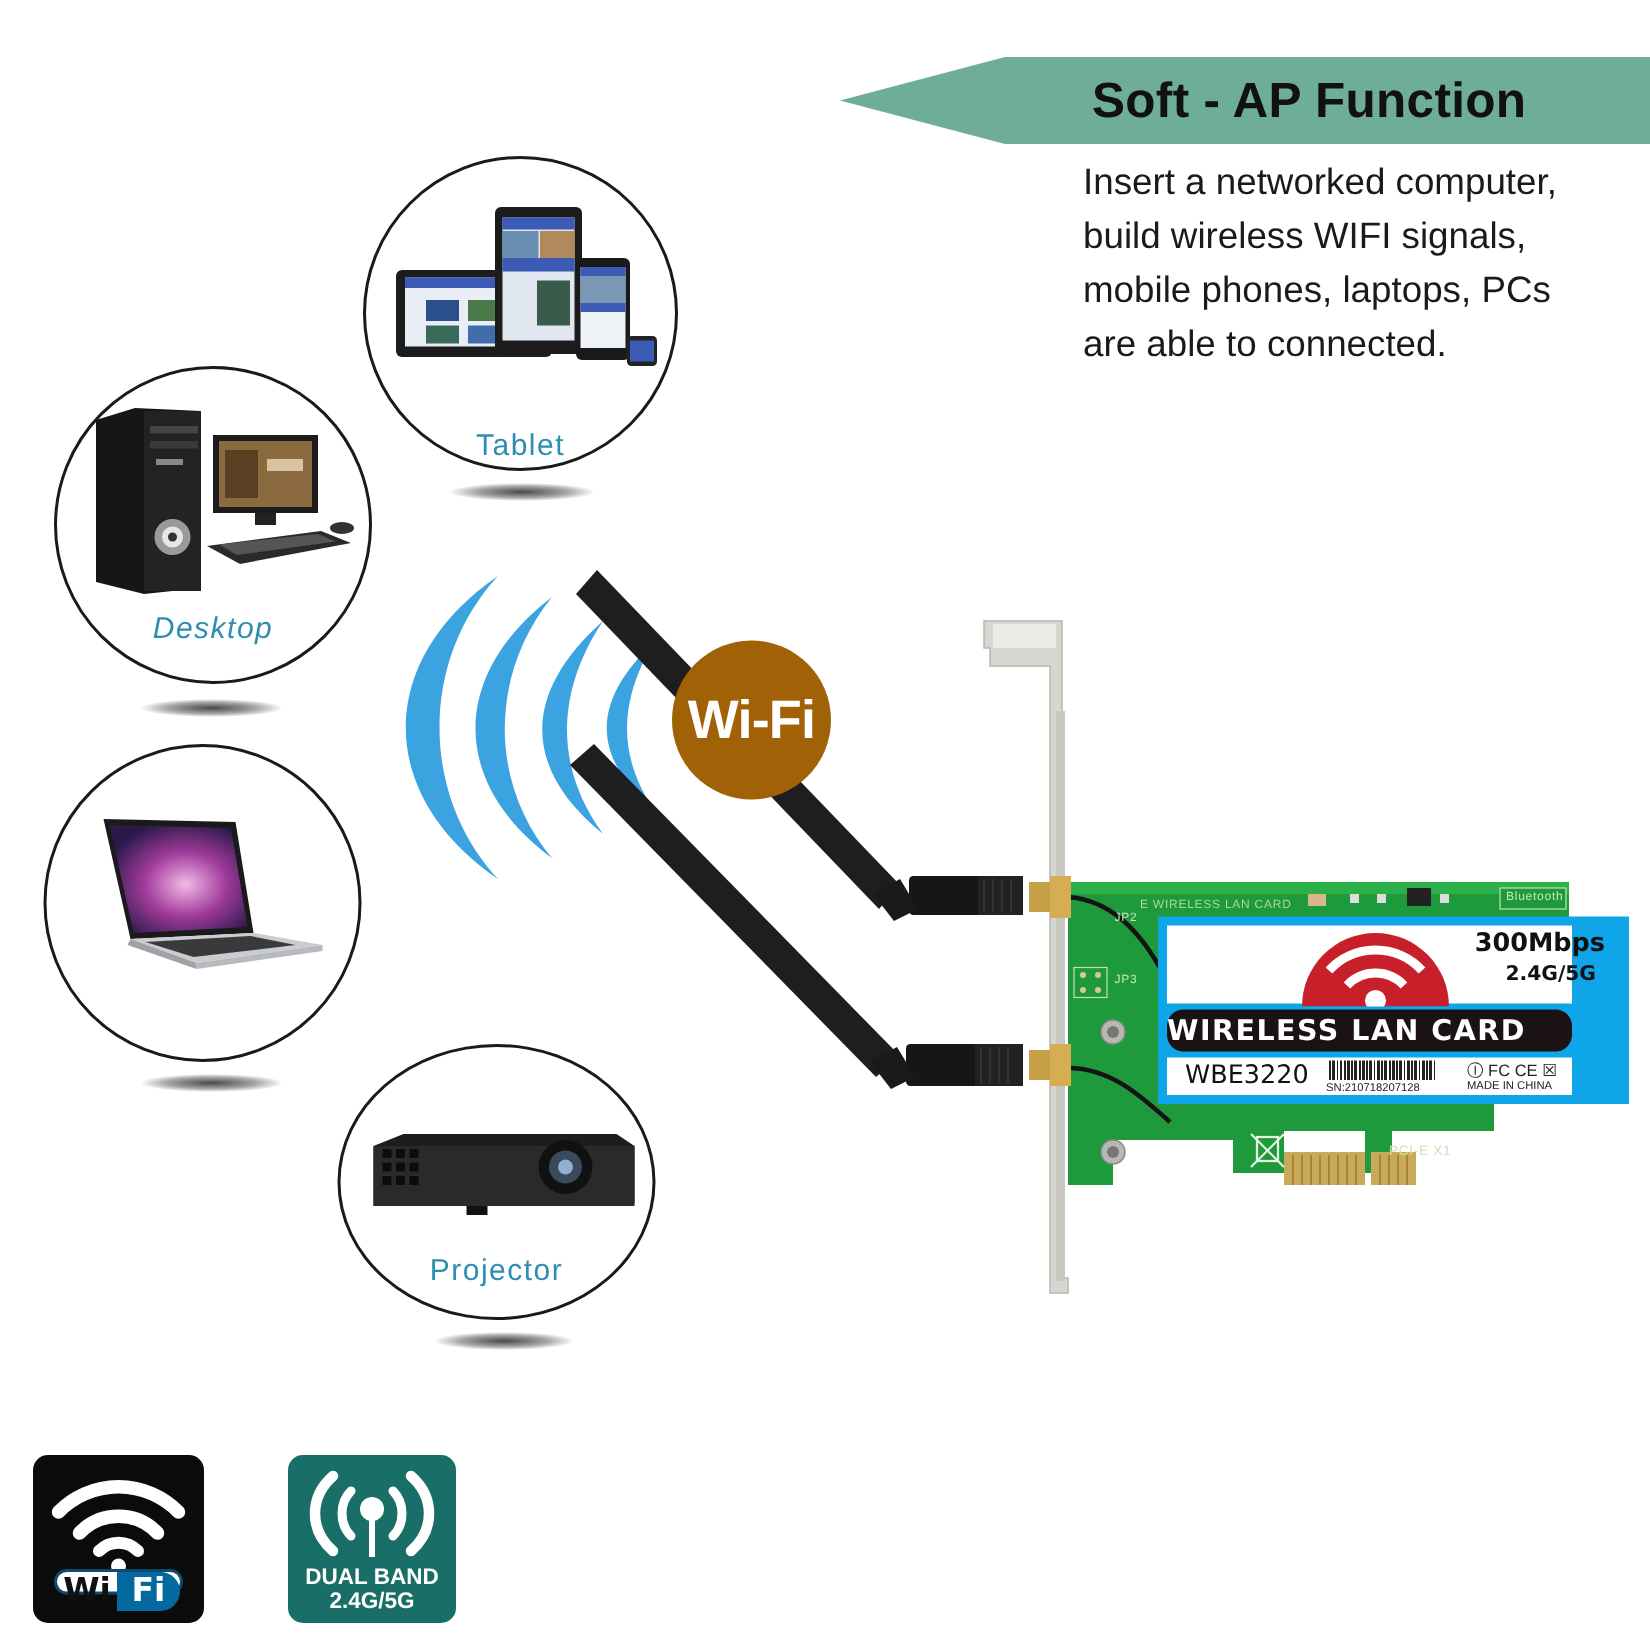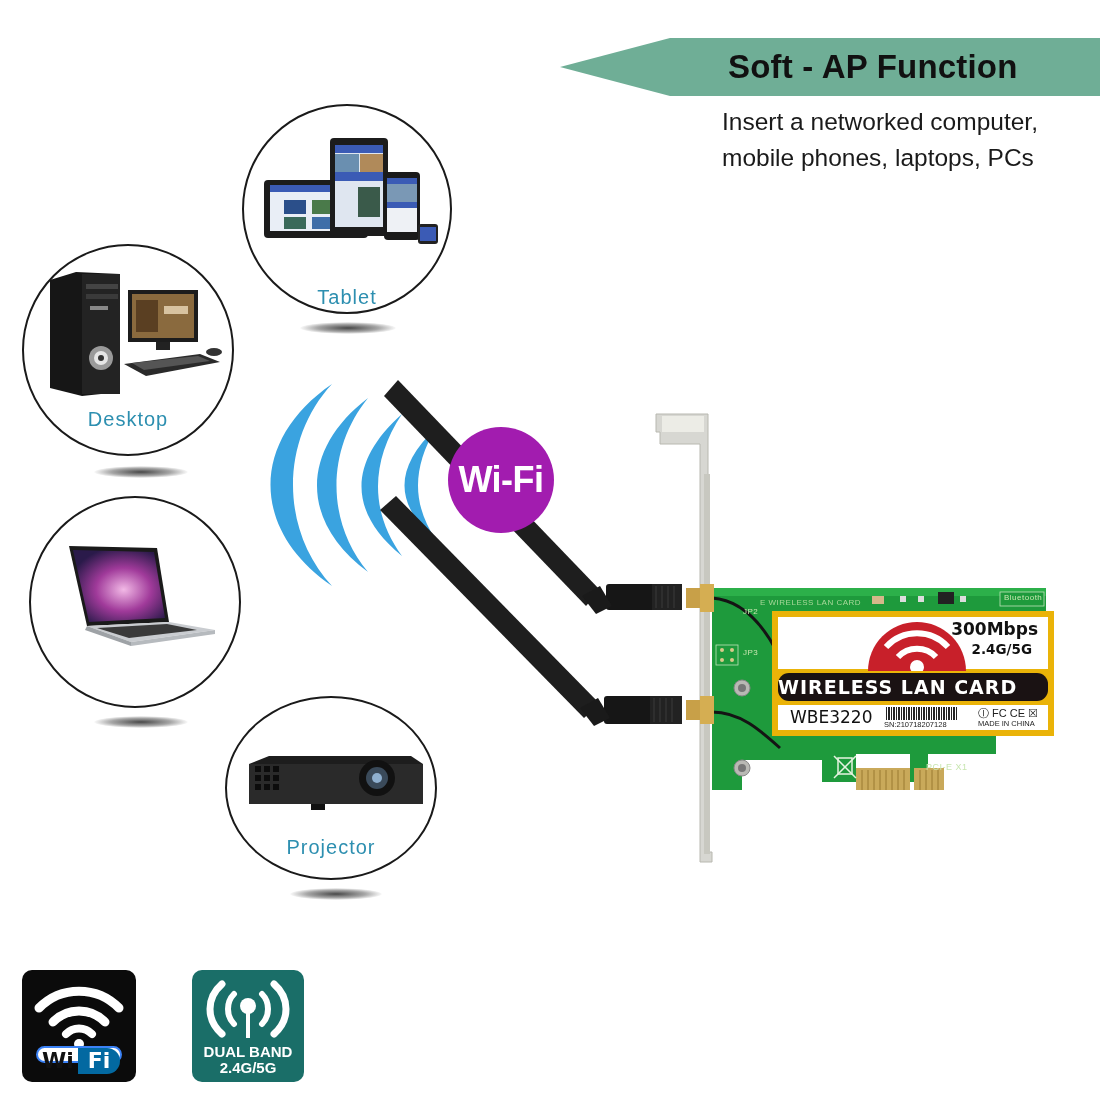--- a/index.html
+++ b/index.html
@@ -14,63 +14,65 @@
   .desc div { white-space: nowrap; }
 
   
   .device { position: absolute; border: 2px solid #1a1a1a; border-radius: 50%; background: #fff; }
   .device .label { position: absolute; width: 100%; text-align: center; color: #2d8fb0; font-size: 20px; letter-spacing: 1px; line-height: 26px; }
   .shadow { position: absolute; height: 12px; border-radius: 50%; background: radial-gradient(ellipse at center, rgba(40,40,40,0.85) 0%, rgba(80,80,80,0.5) 45%, rgba(255,255,255,0) 72%); }
   .device svg { position: absolute; }
 
   
   .waves { position: absolute; left: 260px; top: 380px; }
-  .wifi-bubble { position: absolute; left: 448px; top: 427px; width: 106px; height: 106px; border-radius: 50%; background: #a21caf; display: flex; align-items: center; justify-content: center; color: #fff; font-weight: bold; font-size: 36px; letter-spacing: -0.5px; }
+  .wifi-bubble { position: absolute; left: 448px; top: 427px; width: 106px; height: 106px; border-radius: 50%; background: #a16207; display: flex; align-items: center; justify-content: center; color: #fff; font-weight: bold; font-size: 36px; letter-spacing: -0.5px; }
 
   
   .scene { position: absolute; left: 0; top: 0; }
 
-  .card-label { position: absolute; left: 772px; top: 611px; width: 282px; height: 125px; background: #eab308; }
+  .card-label { position: absolute; left: 772px; top: 611px; width: 314px; height: 125px; background: #0ea5e9; }
   .card-label .top { position: absolute; left: 6px; top: 6px; width: 270px; height: 52px; background: #fff; }
   .card-label .arc { position: absolute; left: 96px; top: 0px; width: 98px; height: 60px; }
   .card-label .speed { position: absolute; right: 16px; top: 8px; font-size: 17px; font-weight: bold; color: #111; font-family: "DejaVu Sans", sans-serif; }
   .card-label .band { position: absolute; right: 22px; top: 30px; font-size: 13.5px; font-weight: bold; color: #111; font-family: "DejaVu Sans", sans-serif; }
   .card-label .mid { position: absolute; left: 6px; top: 62px; width: 270px; height: 28px; background: #1a1213; color: #fff; font-weight: bold; font-size: 19px; text-align: left; line-height: 28px; letter-spacing: 1px; font-family: "DejaVu Sans", sans-serif; border-radius: 11px; }
   .card-label .bot { position: absolute; left: 6px; top: 94px; width: 270px; height: 25px; background: #fff; }
   .card-label .model { position: absolute; left: 12px; top: 2px; font-size: 17px; font-weight: normal; color: #111; font-family: "DejaVu Sans", sans-serif; }
   .card-label .barcode { position: absolute; left: 108px; top: 2px; width: 72px; height: 13px; background: repeating-linear-gradient(90deg, #222 0 1px, #fff 1px 2px, #222 2px 4px, #fff 4px 5px); }
   .card-label .sn { position: absolute; left: 106px; top: 15px; font-size: 7.5px; color: #222; white-space: nowrap; }
   .card-label .certs { position: absolute; left: 200px; top: 1px; font-size: 11px; color: #222; white-space: nowrap; }
   .card-label .made { position: absolute; left: 200px; top: 14px; font-size: 7.5px; color: #222; white-space: nowrap; }
 
   .pcb-text { position: absolute; font-size: 8px; color: #c8e6b0; white-space: nowrap; letter-spacing: 0.5px; }
 
   
   .badge-wifi { position: absolute; left: 22px; top: 970px; width: 114px; height: 112px; background: #0b0b0b; border-radius: 10px; }
-  .badge-wifi .pill { position: absolute; left: 14px; top: 76px; width: 86px; height: 17px; border: 2px solid #3b82f6; border-radius: 16px; background: #fff; }
+  .badge-wifi .pill { position: absolute; left: 14px; top: 76px; width: 86px; height: 17px; border: 2px solid #0c4a6e; border-radius: 16px; background: #fff; }
   .badge-wifi .wi { position: absolute; left: 2px; top: 0; width: 36px; height: 26px; color: #111; font-weight: bold; font-size: 22px; line-height: 26px; text-align: center; font-family: "DejaVu Sans", sans-serif; }
   .badge-wifi .fi { position: absolute; left: 40px; top: 0; width: 42px; height: 26px; background: #0369a1; border-radius: 0 14px 14px 0; color: #fff; font-weight: bold; font-size: 22px; line-height: 26px; text-align: center; font-family: "DejaVu Sans", sans-serif; }
 
   .badge-dual { position: absolute; left: 192px; top: 970px; width: 112px; height: 112px; background: #1a6e68; border-radius: 10px; }
   .badge-dual .t1 { position: absolute; left: 0; top: 73px; width: 100%; text-align: center; color: #fff; font-weight: bold; font-size: 15px; line-height: 18px; }
   .badge-dual .t2 { position: absolute; left: 0; top: 89px; width: 100%; text-align: center; color: #fff; font-weight: bold; font-size: 15px; line-height: 18px; }
 </style>
 </head>
 <body>
 
 <div class="banner">
   <svg width="540" height="58">
     <polygon points="0,29 110,0 540,0 540,58 110,58" fill="#6fae96"></polygon>
   </svg>
   <div class="banner-title">Soft - AP Function</div>
 </div>
 
 <div class="desc">
   <div>Insert a networked computer,</div>
+  <div>build wireless WIFI signals,</div>
   <div>mobile phones, laptops, PCs</div>
+  <div>are able to connected.</div>
 </div>
 
 <div class="device" style="left:242px; top:104px; width:210px; height:210px;">
   <svg width="210" height="120" style="left:0; top:26px;">
 
     <rect x="20" y="48" width="104" height="58" rx="4" fill="#1c1c1c"></rect>
     <rect x="26" y="53" width="92" height="46" fill="#e9eef6"></rect>
     <rect x="26" y="53" width="92" height="7" fill="#3b5bb5"></rect>
     <rect x="40" y="68" width="22" height="14" fill="#2b4f8a"></rect>
     <rect x="68" y="68" width="24" height="14" fill="#4a7a4a"></rect>
@@ -91,21 +93,21 @@
     <rect x="143" y="52" width="30" height="18" fill="#7a98b5"></rect>
     <rect x="143" y="70" width="30" height="6" fill="#3b5bb5"></rect>
 
     <rect x="174" y="92" width="20" height="20" rx="3" fill="#222"></rect>
     <rect x="176" y="95" width="16" height="14" fill="#3b5bb5"></rect>
   </svg>
   <div class="label" style="top:178px;">Tablet</div>
 </div>
 <div class="shadow" style="left:300px; top:322px; width:96px;"></div>
 
-<div class="device" style="left:22px; top:244px; width:212px; height:212px;">
+<div class="device" style="left:36px; top:244px; width:212px; height:212px;font-style:italic;">
   <svg width="212" height="140" style="left:0; top:20px;">
 
     <polygon points="26,14 52,6 96,8 96,126 58,130 26,122" fill="#161616"></polygon>
     <rect x="58" y="8" width="38" height="120" fill="#232323"></rect>
     <rect x="62" y="18" width="32" height="5" fill="#444"></rect>
     <rect x="62" y="28" width="32" height="5" fill="#3a3a3a"></rect>
     <rect x="66" y="40" width="18" height="4" fill="#888"></rect>
     <circle cx="77" cy="92" r="12" fill="#9a9a9a"></circle>
     <circle cx="77" cy="92" r="7" fill="#e6e6e6"></circle>
     <circle cx="77" cy="92" r="3" fill="#333"></circle>

